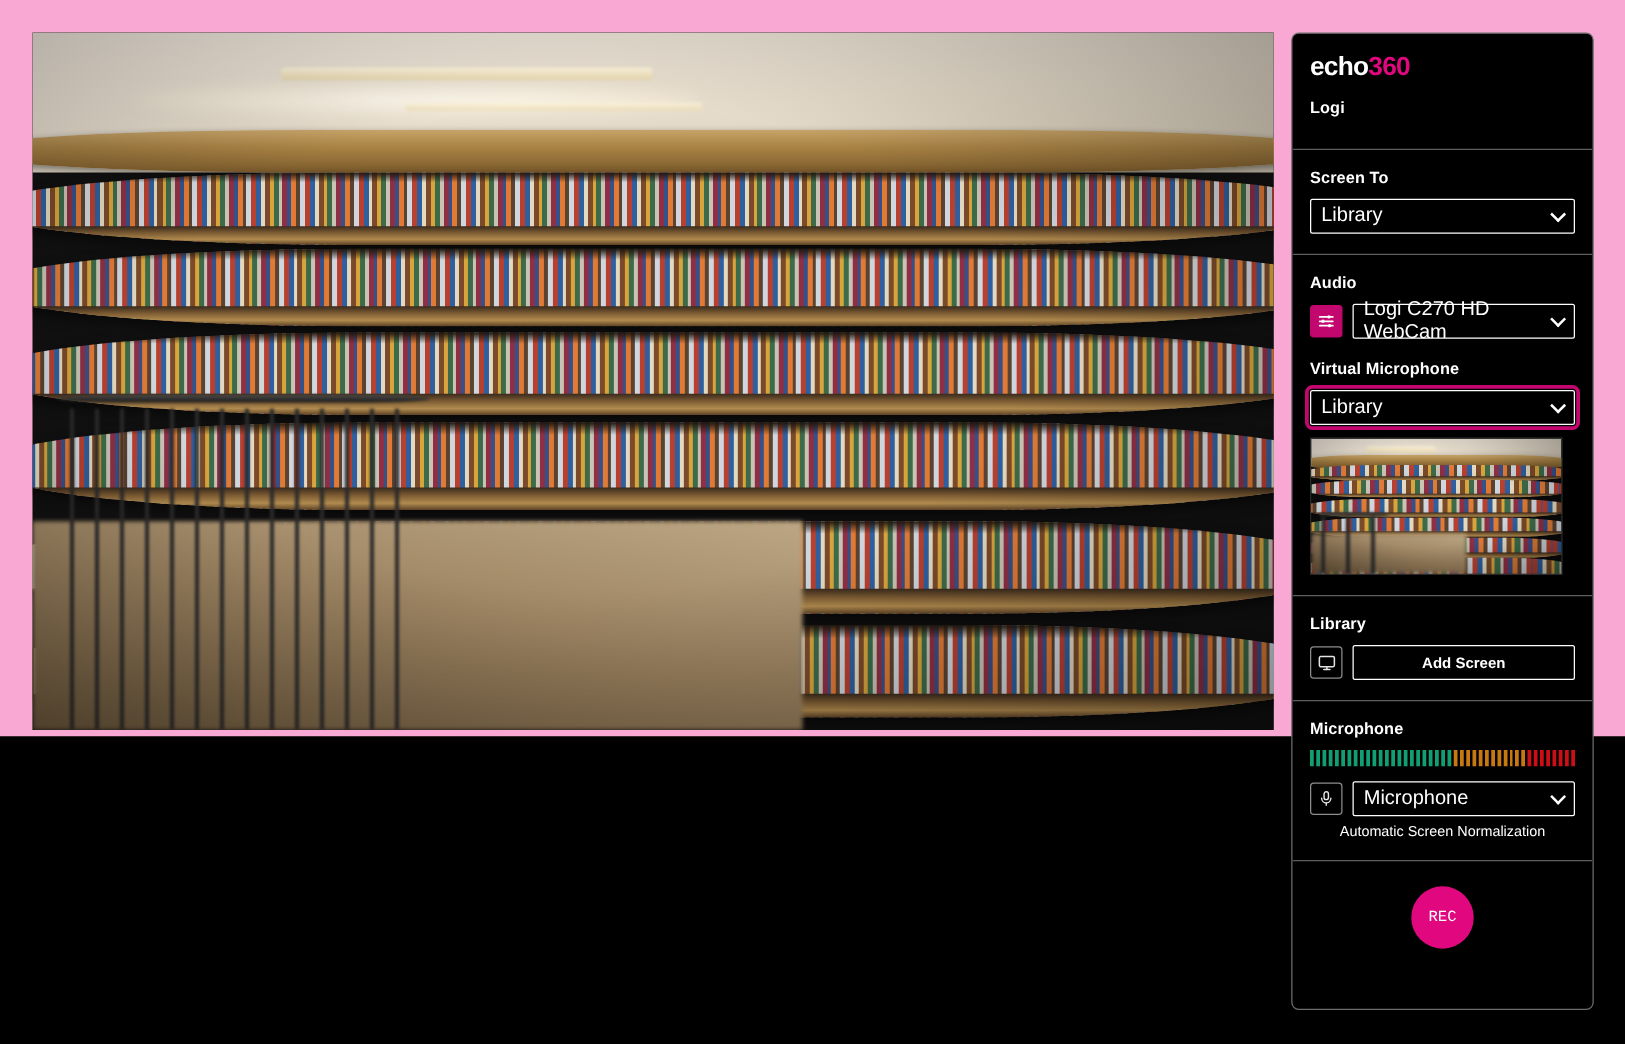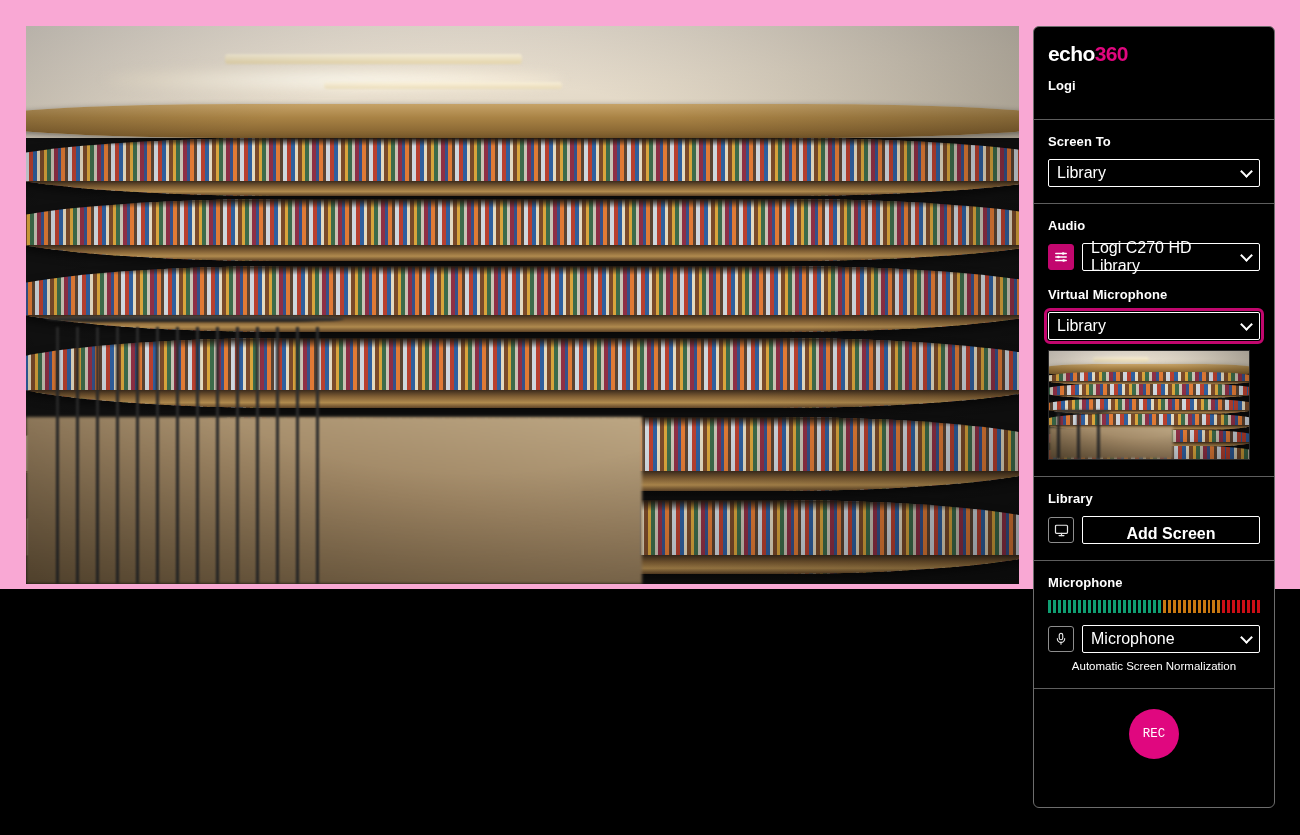--- a/index.html
+++ b/index.html
@@ -159,22 +159,22 @@
     cursor: pointer;
   }
   .icon-btn.accent { background: #c2076e; border-color: #c2076e; }
   .row .select, .row .btn { flex: 1 1 auto; }
 
   .btn {
     height: 28px;
     border: 1px solid #ffffff; border-radius: 2px;
     background: #000; color: #ffffff;
     font-family: "Liberation Sans", sans-serif;
-    font-size: 16px; font-weight: bold;
-    display: flex; align-items: flex-end; justify-content: center;
+    font-size: 12px; font-weight: bold;
+    display: flex; align-items: center; justify-content: center;
     cursor: pointer;
   }
 
   .thumb {
     margin-top: 10px;
     width: 202px; height: 110px;
     border: 1px solid #2a2a2a;
     overflow: hidden; position: relative;
     background: #111;
   }
@@ -281,21 +281,21 @@
               <line x1="2" y1="4" x2="14" y2="4"></line>
               <line x1="2" y1="8" x2="14" y2="8"></line>
               <line x1="2" y1="12" x2="14" y2="12"></line>
               <circle cx="10.5" cy="4" r="1.5" fill="#ffffff" stroke="none"></circle>
               <circle cx="5" cy="8" r="1.5" fill="#ffffff" stroke="none"></circle>
               <circle cx="11" cy="12" r="1.5" fill="#ffffff" stroke="none"></circle>
             </svg>
           </span>
         </div>
         <div class="select">
-          <span>Logi C270 HD Library</span>
+          <span>Logi C270 HD WebCam</span>
           <span class="chev"></span>
         </div>
       </div>
 
       <div class="section-label" style="margin-top:16px;">Virtual Microphone</div>
       <div class="select focused">
         <span>Library</span>
         <span class="chev"></span>
       </div>
 

